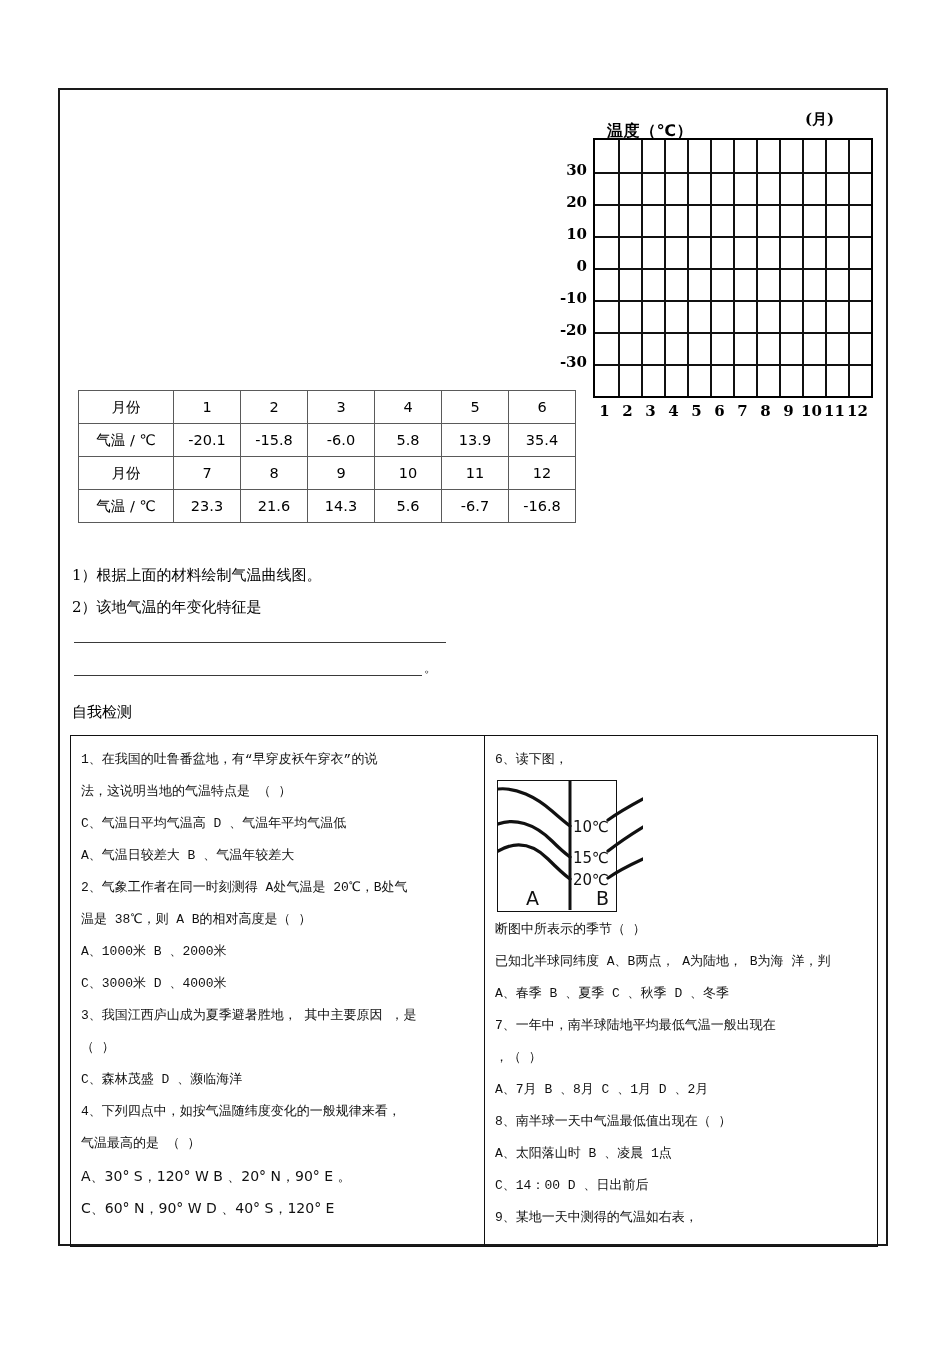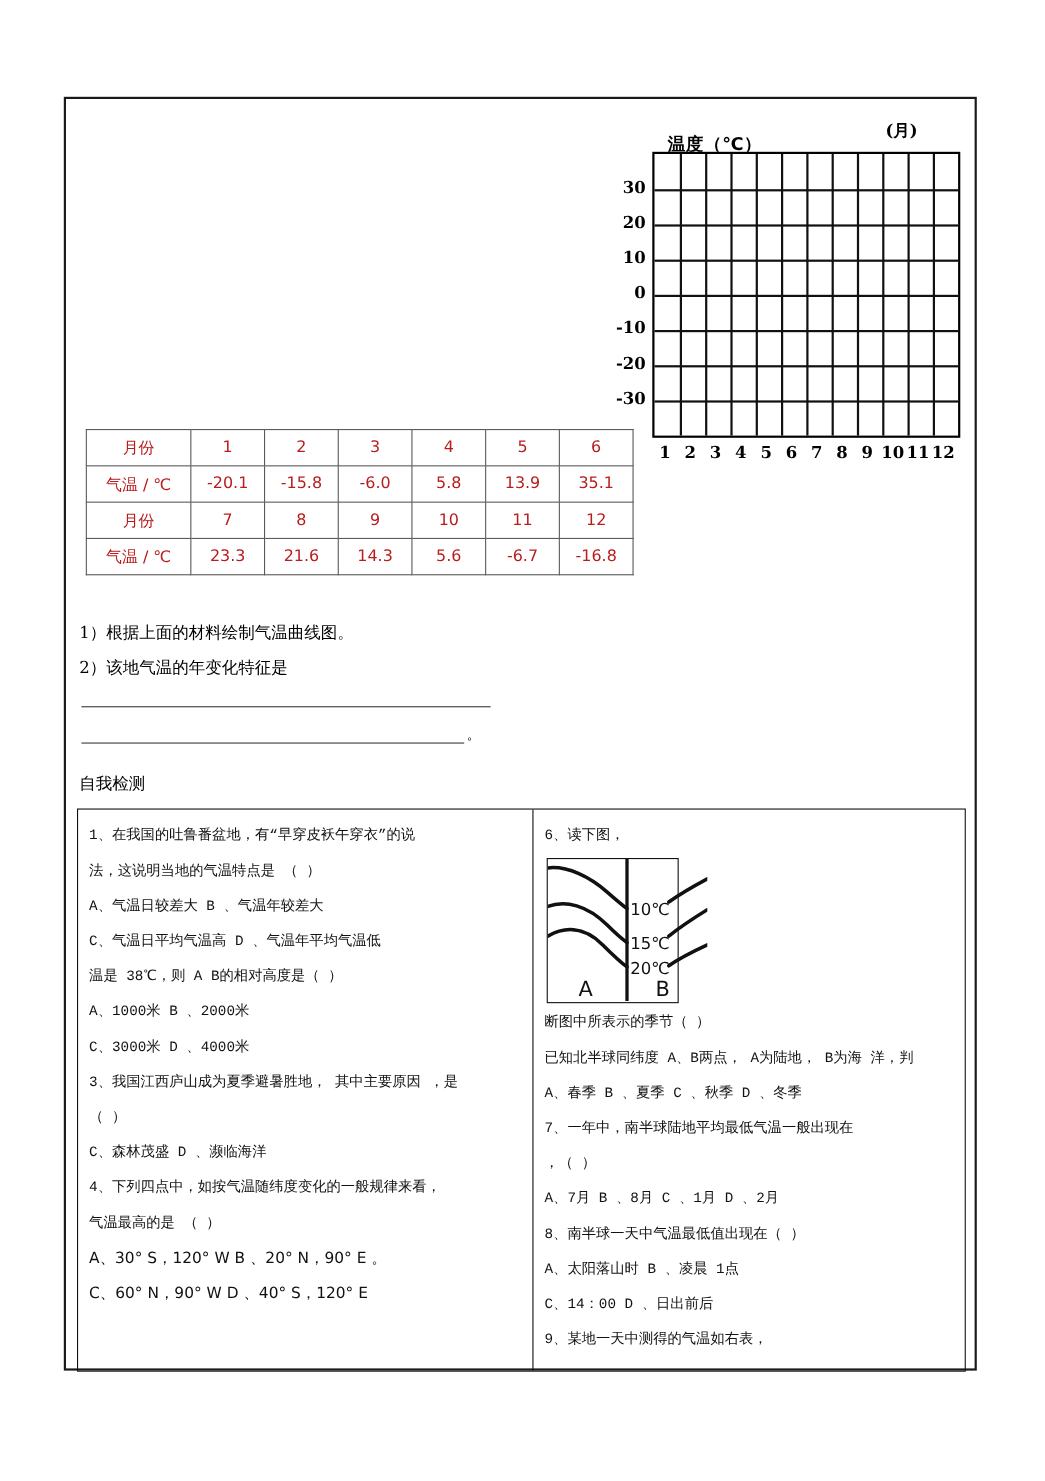--- a/index.html
+++ b/index.html
@@ -121,21 +121,21 @@
     top: 300px;
     border-collapse: collapse;
     font-family: "DejaVu Sans", sans-serif;
     font-size: 14.5px;
   }
   #data-table td {
     border: 1px solid #5a5a5a;
     text-align: center;
     padding: 6px 4px;
     height: 20px;
-    color: #b91c1c;
+    color: #000000;
   }
   #data-table td.rowhead {
     width: 78px;
     white-space: nowrap;
     padding-left: 8px;
     padding-right: 8px;
   }
   #data-table td.cell {
     width: 58px;
   }
@@ -288,21 +288,21 @@
         <td class="cell">5</td>
         <td class="cell">6</td>
       </tr>
       <tr>
         <td class="rowhead">气温 / ℃</td>
         <td class="cell">-20.1</td>
         <td class="cell">-15.8</td>
         <td class="cell">-6.0</td>
         <td class="cell">5.8</td>
         <td class="cell">13.9</td>
-        <td class="cell">35.1</td>
+        <td class="cell">35.4</td>
       </tr>
       <tr>
         <td class="rowhead">月份</td>
         <td class="cell">7</td>
         <td class="cell">8</td>
         <td class="cell">9</td>
         <td class="cell">10</td>
         <td class="cell">11</td>
         <td class="cell">12</td>
       </tr>
@@ -324,22 +324,23 @@
   <div class="answer-rule" id="rule2"></div>
   <div id="rule2-end">。</div>
 
   <div id="section-heading">自我检测</div>
 
   <div id="qtable">
 
     <div id="qcol-left">
       <div class="qline">1、在我国的吐鲁番盆地，有“早穿皮袄午穿衣”的说</div>
       <div class="qline">法，这说明当地的气温特点是            （              ）</div>
+      <div class="qline">C、气温日平均气温高      D 、气温年平均气温低</div>
       <div class="qline">A、气温日较差大        B    、气温年较差大</div>
-      <div class="qline">C、气温日平均气温高      D 、气温年平均气温低</div>
+      <div class="qline">2、气象工作者在同一时刻测得     A处气温是 20℃，B处气</div>
       <div class="qline">温是 38℃，则 A  B的相对高度是（              ）</div>
       <div class="qline">A、1000米          B        、2000米</div>
       <div class="qline">C、3000米          D        、4000米</div>
       <div class="qline">3、我国江西庐山成为夏季避暑胜地，      其中主要原因 ，是</div>
       <div class="qline">（       ）</div>
       <div class="qline">C、森林茂盛          D      、濒临海洋</div>
       <div class="qline">4、下列四点中，如按气温随纬度变化的一般规律来看，</div>
       <div class="qline">气温最高的是                （       ）</div>
       <div class="qline sans">A、30° S，120° W  B 、20° N，90° E 。</div>
       <div class="qline sans">C、60° N，90° W   D 、40° S，120° E</div>

